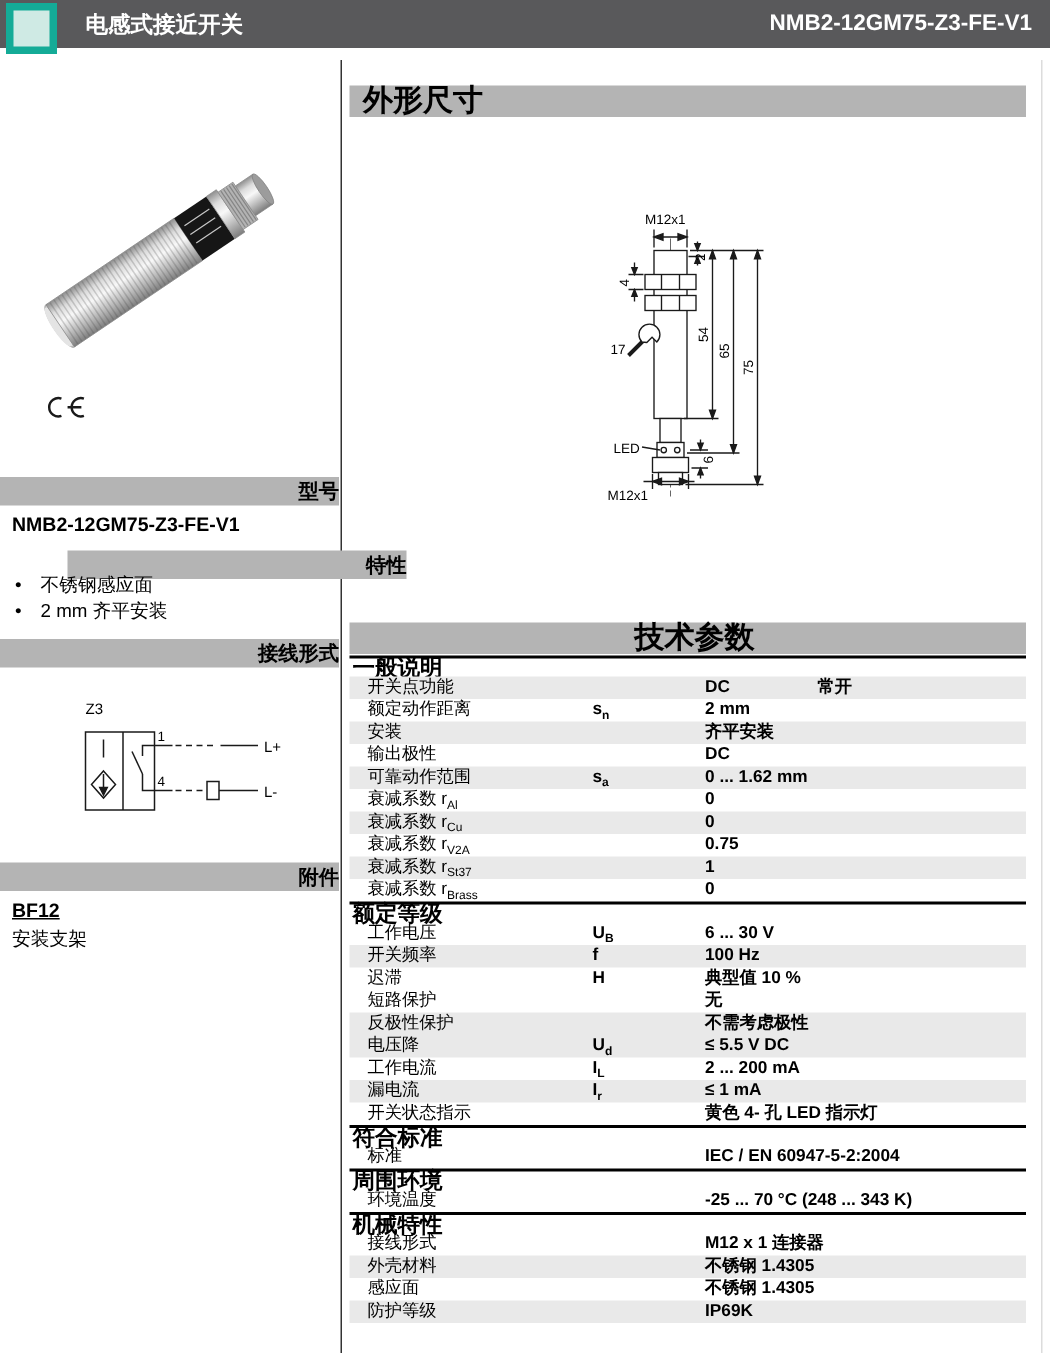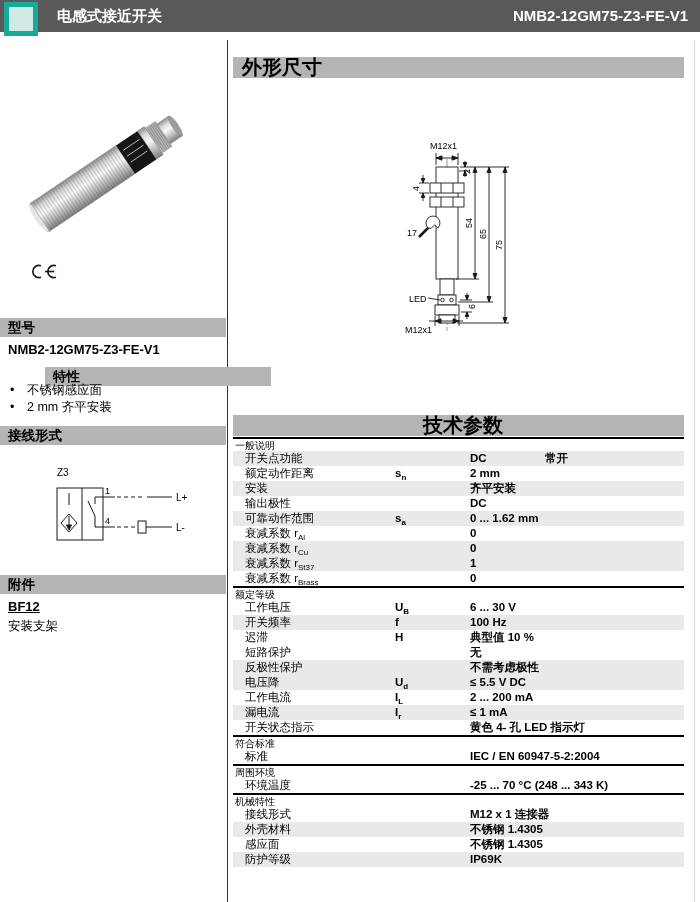--- a/index.html
+++ b/index.html
@@ -9,30 +9,30 @@
   .hdr{position:absolute;left:0;top:0;width:700px;height:32px;background:#59595b;}
   .hdr-icon{position:absolute;left:4px;top:2px;width:24px;height:24px;background:#cfeae4;
             border:5px solid #14ab97;z-index:2;}
   .hdr-title{position:absolute;left:57px;top:7px;font-size:15px;font-weight:bold;color:#fff;}
   .hdr-model{position:absolute;right:12px;top:7px;font-size:15px;font-weight:bold;color:#fff;}
   
   .vdiv{position:absolute;left:227px;top:40px;width:1px;height:862px;background:#333;}
   .redge{position:absolute;left:694px;top:40px;width:1px;height:862px;background:#dcdcdc;}
   
   .bar{position:absolute;left:0;width:226px;height:19px;background:#b4b4b4;
-       font-size:13.5px;font-weight:bold;line-height:19px;padding-left:8px;box-sizing:border-box;}
+       font-size:13.5px;font-weight:bold;line-height:19px;padding-left:8px;box-sizing:border-box;text-align:right;}
   .rbar{position:absolute;left:233px;width:451px;height:21px;background:#b4b4b4;
         font-size:20px;font-weight:bold;line-height:21px;padding-left:9px;box-sizing:border-box;}
   .ltext{position:absolute;left:8px;font-size:13px;}
   .bullet-item{position:relative;padding-left:19px;font-size:12.5px;line-height:17px;}
   .bullet-item::before{content:"•";position:absolute;left:2px;}
   
   .tech-table{position:absolute;left:233px;top:437px;width:451px;}
   .t-sec{position:relative;height:14px;border-top:2px solid #000;box-sizing:border-box;
-         font-size:10px;font-weight:normal;line-height:13px;padding-left:2px;}
+         font-size:15px;font-weight:bold;line-height:13px;padding-left:2px;}
   .t-row{position:relative;height:15px;font-size:11.5px;line-height:15px;}
   .t-row.shade{background:#e9e9e9;}
   .t-row span{position:absolute;top:0;white-space:nowrap;}
   .t-row .c1{left:12px;}
   .t-row .c2{left:162px;font-weight:bold;}
   .t-row .c3{left:237px;font-weight:bold;}
   .t-row .c4{left:312px;font-weight:bold;}
   .t-row sub{font-size:8px;}
   svg text{font-family:"Liberation Sans","DejaVu Sans",sans-serif;}
 </style>
@@ -283,20 +283,25 @@
       <div class="t-row">
         <span class="c1">衰减系数 r<sub>Al</sub></span>
         <span class="c2"></span>
         <span class="c3">0</span>
       </div>
       <div class="t-row shade">
         <span class="c1">衰减系数 r<sub>Cu</sub></span>
         <span class="c2"></span>
         <span class="c3">0</span>
       </div>
+      <div class="t-row">
+        <span class="c1">衰减系数 r<sub>V2A</sub></span>
+        <span class="c2"></span>
+        <span class="c3">0.75</span>
+      </div>
       <div class="t-row shade">
         <span class="c1">衰减系数 r<sub>St37</sub></span>
         <span class="c2"></span>
         <span class="c3">1</span>
       </div>
       <div class="t-row">
         <span class="c1">衰减系数 r<sub>Brass</sub></span>
         <span class="c2"></span>
         <span class="c3">0</span>
       </div>

